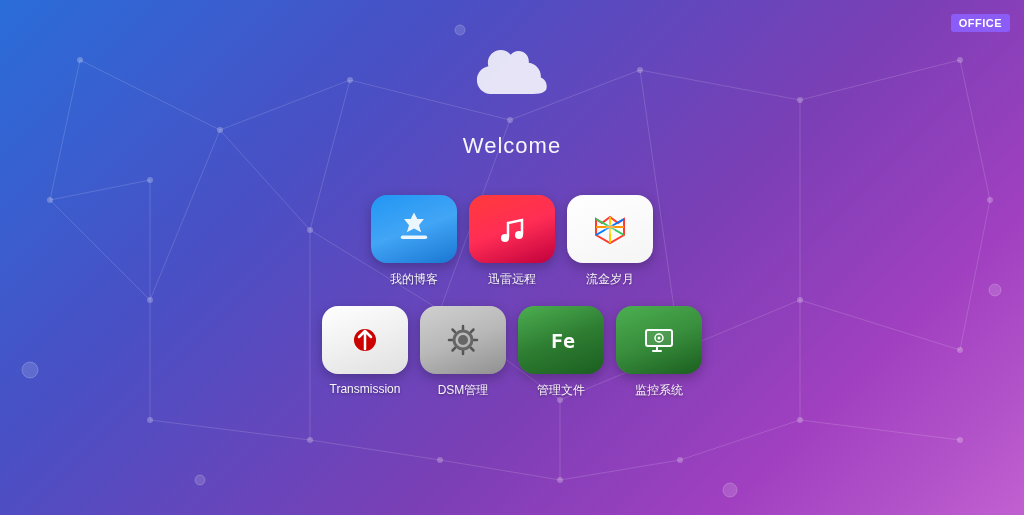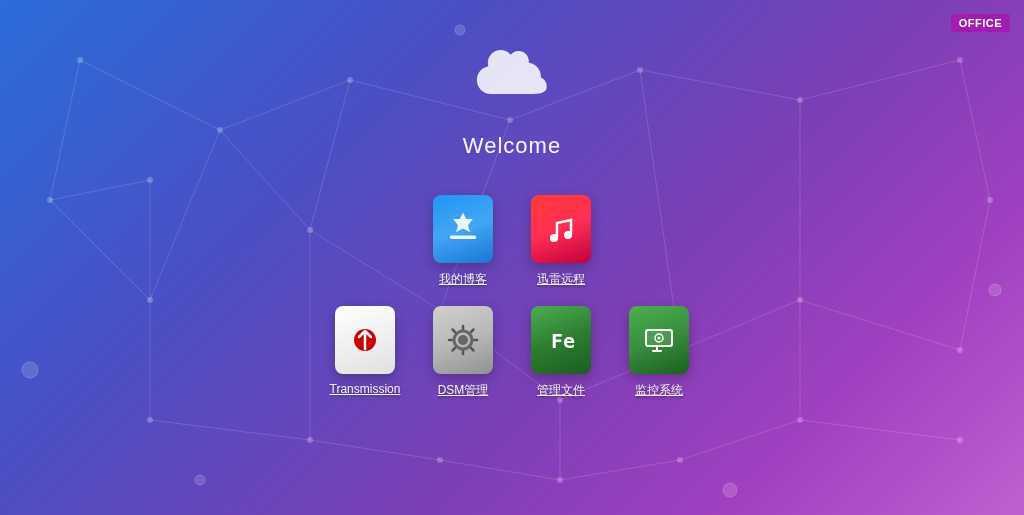--- a/index.html
+++ b/index.html
@@ -18,21 +18,21 @@
       top: 0; left: 0;
       width: 100%; height: 100%;
       pointer-events: none;
     }
 
     
     .office-badge {
       position: absolute;
       top: 14px;
       right: 14px;
-      background: #a21caf;
+      background: #8b5cf6;
       color: #fff;
       font-size: 11px;
       font-weight: bold;
       padding: 3px 8px;
       border-radius: 3px;
       letter-spacing: 0.5px;
     }
 
     
     .welcome-section {
@@ -74,38 +74,37 @@
     }
     .app-item {
       display: flex;
       flex-direction: column;
       align-items: center;
       gap: 8px;
       cursor: pointer;
       width: 80px;
     }
     .app-icon {
-      width: 60px;
+      width: 86px;
       height: 68px;
-      border-radius: 8px;
+      border-radius: 16px;
       display: flex;
       align-items: center;
       justify-content: center;
       font-size: 32px;
       box-shadow: 0 4px 12px rgba(0,0,0,0.25);
       overflow: hidden;
       flex-shrink: 0;
     }
     .app-label {
       color: rgba(255,255,255,0.95);
       font-size: 12px;
       text-align: center;
       text-shadow: 0 1px 3px rgba(0,0,0,0.4);
       white-space: nowrap;
-      text-decoration: underline;
     }
 
     
     .icon-appstore {
       background: linear-gradient(160deg, #2196F3 0%, #42A5F5 50%, #1976D2 100%);
     }
     .icon-appstore svg { width: 44px; height: 44px; }
 
     .icon-vps {
       background: linear-gradient(160deg, #5ac8fa 0%, #4ab8ea 40%, #007aff 100%);
@@ -261,20 +260,33 @@
       <div class="app-item">
         <div class="app-icon icon-music">
           <svg width="36" height="36" viewBox="0 0 36 36" fill="none">
         <path d="M14 26V12L28 9V23" stroke="white" stroke-width="2.5" stroke-linecap="round"></path>
         <circle cx="11" cy="27" r="4" fill="white"></circle>
         <circle cx="25" cy="24" r="4" fill="white"></circle>
       </svg>
         </div>
         <div class="app-label">迅雷远程</div>
       </div>
+      <div class="app-item">
+        <div class="app-icon icon-photos">
+          <svg width="40" height="40" viewBox="0 0 40 40" fill="none">
+        <path d="M20 8 L28 14 L34 10 L34 26 L20 34 L6 26 L6 10 L12 14 Z" fill="none" stroke="#ff3b30" stroke-width="2"></path>
+        <path d="M20 8 L20 34" stroke="#ffcc00" stroke-width="2"></path>
+        <path d="M6 10 L34 26" stroke="#34c759" stroke-width="2"></path>
+        <path d="M34 10 L6 26" stroke="#007aff" stroke-width="2"></path>
+        <path d="M6 18 L34 18" stroke="#ff9500" stroke-width="2"></path>
+        <circle cx="20" cy="20" r="5" fill="white" opacity="0.3"></circle>
+      </svg>
+        </div>
+        <div class="app-label">流金岁月</div>
+      </div>
     </div>
   <div class="apps-row" id="row2">
       <div class="app-item">
         <div class="app-icon icon-transmission">
           <svg width="36" height="36" viewBox="0 0 36 36" fill="none">
         <circle cx="18" cy="18" r="11" fill="#cc0000"></circle>
         <path d="M18 9 L18 27 M12 15 L18 9 L24 15" stroke="white" stroke-width="2.5" stroke-linecap="round" stroke-linejoin="round"></path>
       </svg>
         </div>
         <div class="app-label">Transmission</div>

